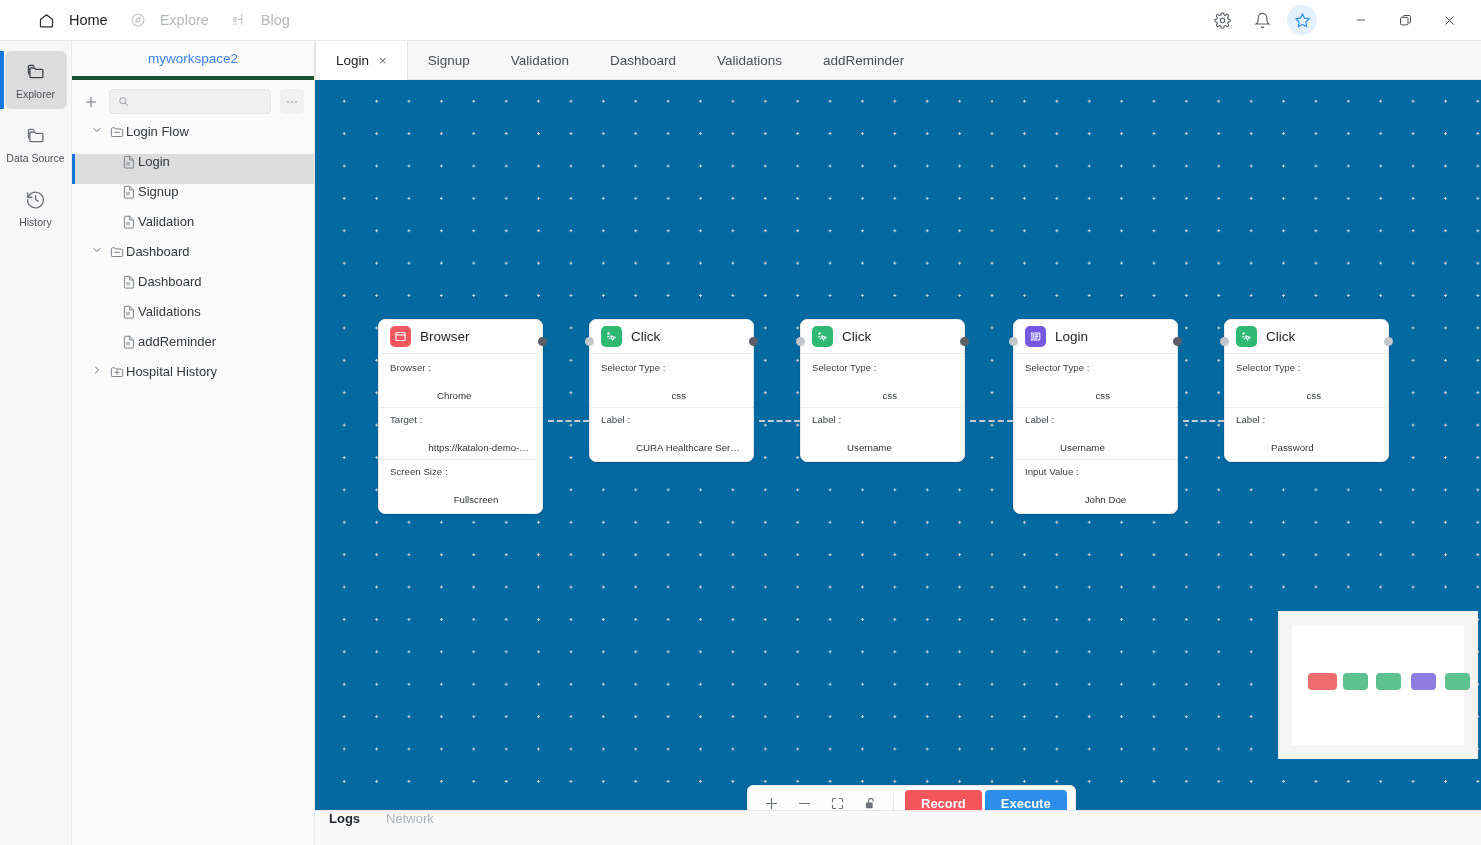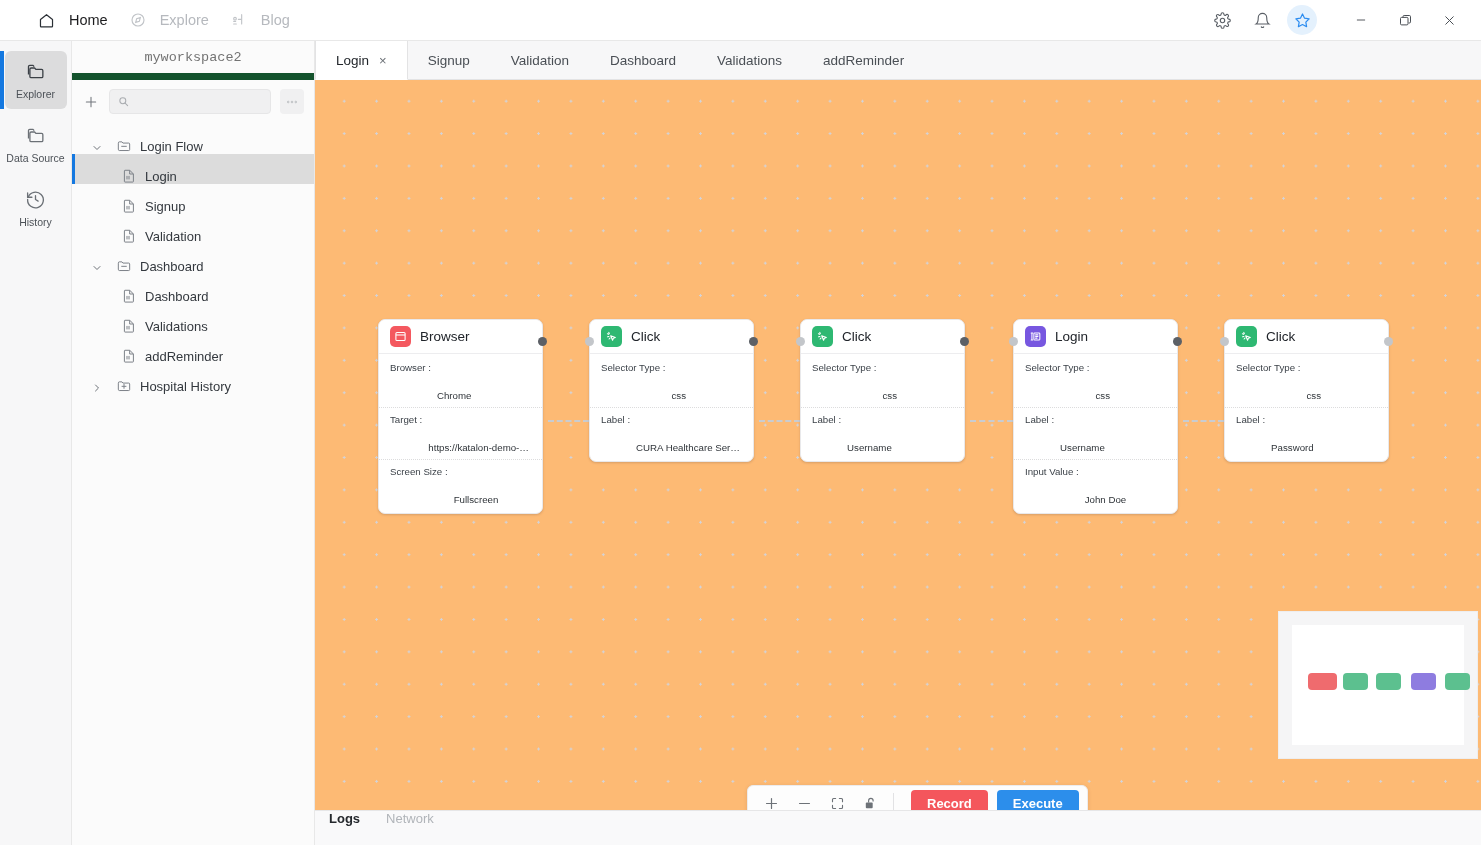--- a/index.html
+++ b/index.html
@@ -66,21 +66,21 @@
 
   
   .explorer {
     width: 243px; min-width: 243px;
     background: #fbfbfb;
     border-right: 1px solid #e8e8e8;
     display: flex; flex-direction: column;
   }
   .ws-title {
     height: 39px; display: flex; align-items: center; justify-content: center;
-    font-size: 13.5px; color: #737373; border-bottom: 7px solid #14532d; font-family: Liberation Mono, monospace;
+    font-size: 13.5px; color: #3b82f6; border-bottom: 4px solid #14532d;
   }
   .ws-toolbar { display: flex; align-items: center; gap: 9px; padding: 9px 10px 8px 10px; }
   .plus-btn {
     width: 18px; height: 18px; display: flex; align-items: center; justify-content: center;
     color: #73777d; cursor: pointer; flex: 0 0 auto;
   }
   .search-wrap {
     flex: 1; height: 25px; background: #f0f0f1; border: 1px solid #e6e6e7;
     border-radius: 4px; display: flex; align-items: center; padding: 0 8px; gap: 6px;
   }
@@ -88,21 +88,21 @@
     border: none; outline: none; background: transparent;
     font-size: 11.5px; font-family: inherit; width: 100%; color: #444;
   }
   .more-btn {
     width: 24px; height: 25px; border-radius: 4px; background: #f0f0f1;
     display: flex; align-items: center; justify-content: center; cursor: pointer;
     color: #b7babd; font-size: 11px; letter-spacing: 1px;
   }
   .tree { flex: 1; overflow: auto; padding-top: 2px; }
   .tree-row {
-    height: 30px; display: flex; align-items: flex-end; gap: 7px;
+    height: 30px; display: flex; align-items: flex-start; 
     font-size: 13px; color: #33383e; cursor: pointer; position: relative;
     padding-right: 8px;
   }
   .tree-row.selected { background: #dcdcdc; }
   .tree-row.selected::before {
     content: ""; position: absolute; left: 0; top: 0; bottom: 0; width: 3px; background: #1478e0;
   }
   .tw { width: 22px; display: flex; align-items: center; justify-content: center; color: #6d7278; flex:0 0 auto;}
   .tree-icon { width: 18px; display:flex; align-items:center; justify-content:center; color: #7c8188; flex:0 0 auto;}
   .depth0 { padding-left: 14px; }
@@ -120,21 +120,21 @@
     border-right: 1px solid transparent; position: relative;
   }
   .tab.active {
     background: #ffffff; color: #22262b;
     border-left: 1px solid #e3e3e4; border-right: 1px solid #e3e3e4;
     margin-bottom: -1px; border-bottom: 1px solid #ffffff;
   }
   .tab-close { color: #6b7076; font-size: 13px; line-height: 1; cursor: pointer; }
 
   
-  .canvas-wrap { position: relative; flex: 1; min-height: 0; overflow: hidden; background: #fdba74; }
+  .canvas-wrap { position: relative; flex: 1; min-height: 0; overflow: hidden; background: #0369a1; }
   .dots {
     position: absolute; inset: 0;
     background-image: radial-gradient(circle, #d3d3d8 1px, transparent 1.1px);
     background-size: 32.4px 32.4px;
     background-position: 13px 5px;
   }
 
   
   .node {
     position: absolute;
@@ -187,21 +187,21 @@
     display: flex; align-items: center; padding: 0 8px; gap: 3px;
   }
   .ft-icon {
     width: 30px; height: 28px; display: flex; align-items: center; justify-content: center;
     color: #6d7278; cursor: pointer;
   }
   .ft-div { width: 1px; height: 22px; background: #e2e2e4; margin: 0 8px 0 5px; }
   .ft-btn {
     height: 28px; border-radius: 4px; border: none; color: #fff;
     font-family: inherit; font-size: 13px; font-weight: bold; padding: 0 16px;
-    cursor: pointer; margin-left: 6px;
+    cursor: pointer; margin-left: 0;
   }
   .ft-btn.record { background: #f4565c; }
   .ft-btn.execute { background: #2c8eeb; }
 
   
   .minimap {
     position: absolute; right: 3px; top: 531px;
     width: 200px; height: 148px;
     background: #f5f5f6; border: 1px solid #eeeeef;
     padding: 13px;

